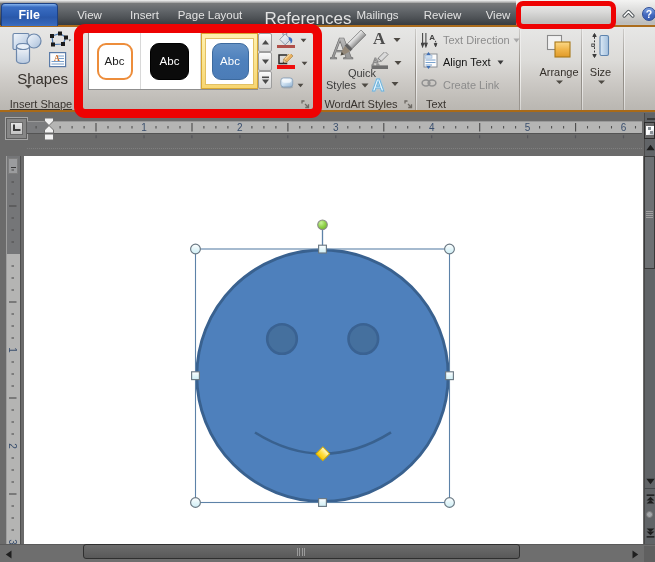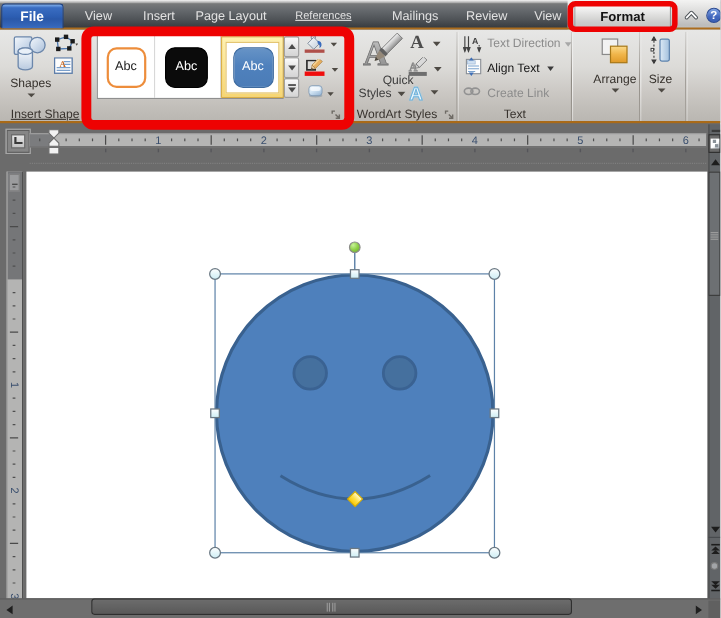--- a/index.html
+++ b/index.html
@@ -14,28 +14,24 @@
 <div style="left:0;top:0;width:655px;height:3px;background:linear-gradient(#f5f5f5,#9a9a9a);"></div>
 <div style="left:516px;top:0;width:139px;height:27px;background:linear-gradient(#f3f3f2,#d9d9d8 45%,#bcbcba 85%,#c6c6c4);"></div>
 <div style="left:0;top:25.4px;width:655px;height:1.8px;background:#ab6c1c;"></div>
 <div style="left:1px;top:3px;width:56.5px;height:22.5px;border-radius:4px 4px 0 0;
  background:linear-gradient(#85b4ef,#3a6dc2 14%,#2c5db1 52%,#2a58a9 60%,#3566b9 90%,#3e70c4);
  border:1px solid #1d4184;border-bottom:none;
  color:#fff;font-size:12.5px;font-weight:700;text-align:center;line-height:22px;">File</div>
 <div style="left:34.5px;top:8.5px;width:110px;text-align:center;color:#e2e2e2;font-size:11.5px;">View</div>
 <div style="left:89.5px;top:8.5px;width:110px;text-align:center;color:#e2e2e2;font-size:11.5px;">Insert</div>
 <div style="left:155px;top:8.5px;width:110px;text-align:center;color:#e2e2e2;font-size:11.5px;">Page Layout</div>
-<div style="left:239px;top:8.5px;width:110px;text-align:center;color:#e2e2e2;font-size:10px;text-decoration:underline;">References</div>
+<div style="left:253px;top:8.5px;width:110px;text-align:center;color:#e2e2e2;font-size:17px;">References</div>
 <div style="left:322.5px;top:8.5px;width:110px;text-align:center;color:#e2e2e2;font-size:11.5px;">Mailings</div>
 <div style="left:387.5px;top:8.5px;width:110px;text-align:center;color:#e2e2e2;font-size:11.5px;">Review</div>
 <div style="left:443.0px;top:8.5px;width:110px;text-align:center;color:#e2e2e2;font-size:11.5px;">View</div>
-<div style="left:522px;top:3px;width:88px;height:23px;border-radius:3px 3px 0 0;
- background:linear-gradient(#fefefe,#e2e2e1 40%,#cbcbc9 75%,#c3c3c1);
- border:1px solid #979797;border-bottom:none;
- color:#121212;font-size:12px;font-weight:600;text-align:center;line-height:22px;">Format</div>
 <svg style="left:622px;top:8px;" width="13" height="11" viewBox="0 0 13 11">
 <path d="M2.2 8 L6.5 3.5 L10.8 8" fill="none" stroke="#50565a" stroke-width="3.4" stroke-linecap="round" stroke-linejoin="round"></path>
 <path d="M2.2 8 L6.5 3.5 L10.8 8" fill="none" stroke="#ffffff" stroke-width="1.6" stroke-linecap="round" stroke-linejoin="round"></path>
 </svg>
 <div style="left:642px;top:7px;width:14px;height:14px;border-radius:50%;
  background:linear-gradient(#7fa4e4,#4267bd 60%,#3a5fb4);border:1px solid #2d4c94;
  color:#fff;font-size:10.5px;font-weight:700;text-align:center;line-height:12.5px;">?</div>
 <div style="left:0;top:27.2px;width:655px;height:83.6px;background:linear-gradient(#e7e7e6,#dcdbd8 40%,#ccc9c5 66%,#c0bdb8 86%,#b9b6b1);"></div>
 <div style="left:0;top:110.3px;width:655px;height:1.7px;background:#a96a18;"></div>
 <div style="left:318.5px;top:29px;width:1px;height:81px;background:linear-gradient(rgba(130,125,118,.25),rgba(130,125,118,.85) 55%,rgba(130,125,118,.55));"></div>
@@ -58,21 +54,21 @@
 <linearGradient id="sc" x1="0" y1="0" x2="0" y2="1">
  <stop offset="0" stop-color="#fdfeff"></stop>
           <stop offset="1" stop-color="#b9cadf"></stop>
 </linearGradient>
 </defs>
 <rect x="2" y="2.5" width="16" height="16" rx="1.5" fill="url(#sb)" stroke="#6c87ab" stroke-width="1.2"></rect>
 <circle cx="23" cy="10" r="7" fill="url(#sb)" stroke="#6c87ab" stroke-width="1.2"></circle>
 <path d="M5.5 15.5 a6.5 3 0 0 1 13 0 l0 14 a6.5 3 0 0 1 -13 0 z" fill="url(#sc)" stroke="#6c87ab" stroke-width="1.2"></path>
 <ellipse cx="12" cy="15.5" rx="6.5" ry="3" fill="#e9f0f8" stroke="#6c87ab" stroke-width="1.2"></ellipse>
 </svg>
-<div class="lbl" style="left:0px;top:70px;width:56px;text-align:center;font-size:11px;color:#35302b;">Shapes</div>
+<div class="lbl" style="left:12px;top:70px;width:56px;text-align:right;font-size:15px;color:#35302b;">Shapes</div>
 <svg style="left:24px;top:84px;" width="9" height="5" viewBox="0 0 9 5">
       <path d="M1 1 L4.5 4.5 L8 1 z" fill="#4e4a44"></path>
     </svg>
 <svg style="left:48px;top:31px;" width="24" height="17" viewBox="0 0 24 17">
 <path d="M4 5 L12 2.5 L18 6.5 L15 13 L5 13.5 Z" fill="none" stroke="#4f7ab0" stroke-width="1.2"></path>
 <g fill="#1a1a1a">
 <rect x="2" y="3" width="4" height="4"></rect>
         <rect x="10" y="0.5" width="4" height="4"></rect>
 <rect x="16" y="4.5" width="4" height="4"></rect>
         <rect x="13" y="11" width="4" height="4"></rect>
@@ -257,21 +253,21 @@
 <svg style="left:497px;top:60px;" width="7" height="5" viewBox="0 0 7 5">
       <path d="M0.5 0.5 L6.5 0.5 L3.5 4.5 z" fill="#3a3a3a"></path>
     </svg>
 <svg style="left:421px;top:78px;" width="18" height="10" viewBox="0 0 18 10">
 <g fill="none" stroke="#929292" stroke-width="1.5">
 <ellipse cx="5" cy="5" rx="3.9" ry="2.9"></ellipse>
 <ellipse cx="11" cy="5" rx="3.9" ry="2.9"></ellipse>
       </g>
 </svg>
 <div class="lbl" style="left:443px;top:78.5px;color:#8c8c8c;">Create Link</div>
-<div class="lbl" style="left:426px;top:98px;width:84px;text-align:center;">Text</div>
+<div class="lbl" style="left:426px;top:98px;width:84px;text-align:left;">Text</div>
 <svg style="left:545px;top:34px;" width="28" height="26" viewBox="0 0 28 26">
 <defs>
         <linearGradient id="ar" x1="0" y1="0" x2="0" y2="1">
 <stop offset="0" stop-color="#fbd988"></stop>
           <stop offset="0.5" stop-color="#f0b54a"></stop>
           <stop offset="1" stop-color="#e09a28"></stop>
         </linearGradient>
       </defs>
 <rect x="2.5" y="1.5" width="14" height="14" fill="#f2f2f2" stroke="#8a8a8a" stroke-width="1.1"></rect>
 <rect x="10" y="8" width="15" height="15" fill="url(#ar)" stroke="#a87818" stroke-width="1.1"></rect>

